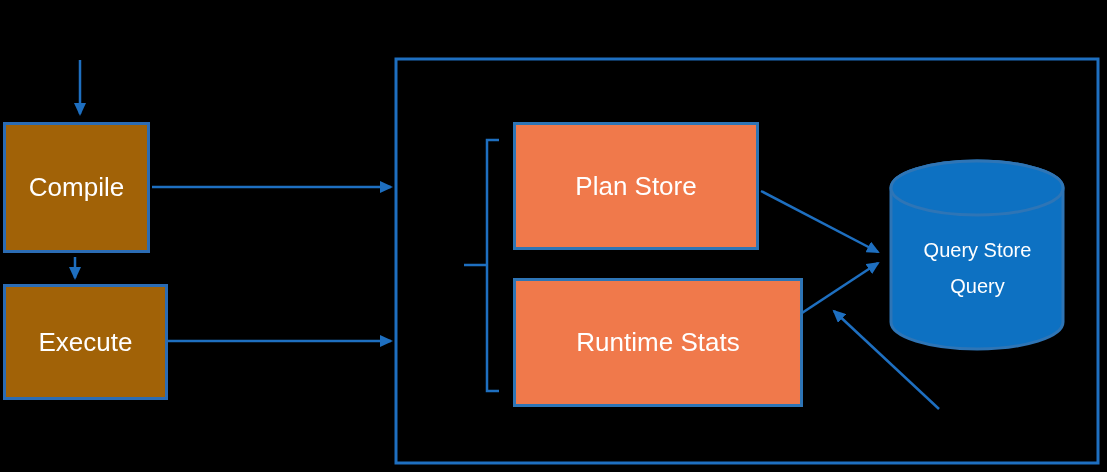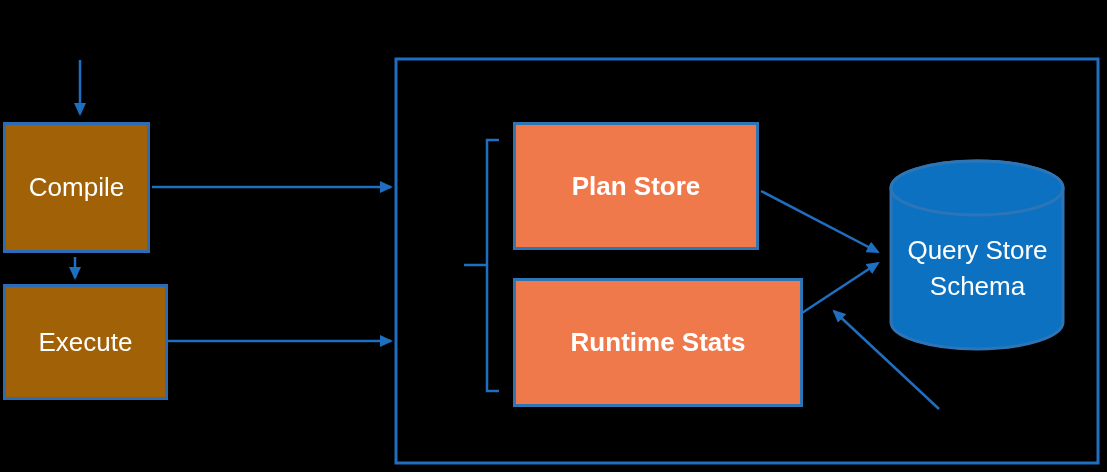--- a/index.html
+++ b/index.html
@@ -6,28 +6,28 @@
   .canvas{
     position:relative;width:1107px;height:472px;background:#000000;
     font-family:"Liberation Sans",sans-serif;color:#ffffff;overflow:hidden;
   }
   .canvas svg{position:absolute;left:0;top:0;}
   .node{
     position:absolute;display:flex;align-items:center;justify-content:center;
     font-size:26px;color:#ffffff;box-sizing:border-box;text-align:center;
   }
   .node-blue{background:#a16207;border:3px solid #2b6cb4;}
-  .node-orange{background:#f0794b;border:3px solid #2e75b6;font-weight:bold;}
+  .node-orange{background:#f0794b;border:3px solid #2e75b6;}
   #compile-node{left:3px;top:122px;width:147px;height:131px;}
   #execute-node{left:3px;top:284px;width:165px;height:116px;}
   #plan-store-node{left:513px;top:122px;width:246px;height:128px;}
   #runtime-stats-node{left:513px;top:278px;width:290px;height:129px;}
   .cyl-label{
     position:absolute;left:890px;top:232px;width:175px;
-    text-align:center;font-size:26px;line-height:36px;color:#ffffff;
+    text-align:center;font-size:20px;line-height:36px;color:#ffffff;
   }
   .connector{stroke:#1e6fc0;stroke-width:2.5;fill:none;}
   .boundary{stroke:#1e6fc0;stroke-width:3;fill:none;}
   .cyl-shape{fill:#0d71c2;stroke:#2e75b6;stroke-width:3;}
 </style>
 </head>
 <body>
 
 <div class="canvas">
 
@@ -67,16 +67,16 @@
   <div id="plan-store-node" class="node node-orange">
     <span>Plan Store</span>
   </div>
 
   <div id="runtime-stats-node" class="node node-orange">
     <span>Runtime Stats</span>
   </div>
 
   <div class="cyl-label">
     <div>Query Store</div>
-    <div>Schema</div>
+    <div>Query</div>
   </div>
 
 </div>
 
 </body></html>

